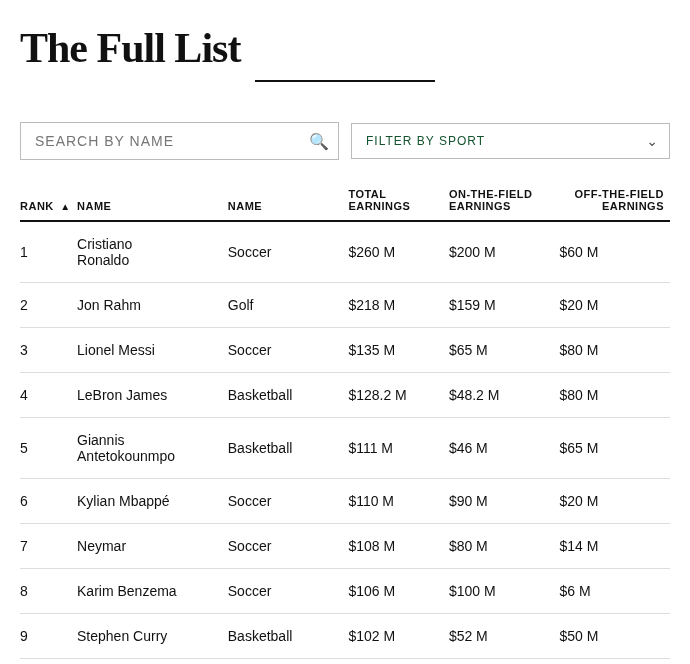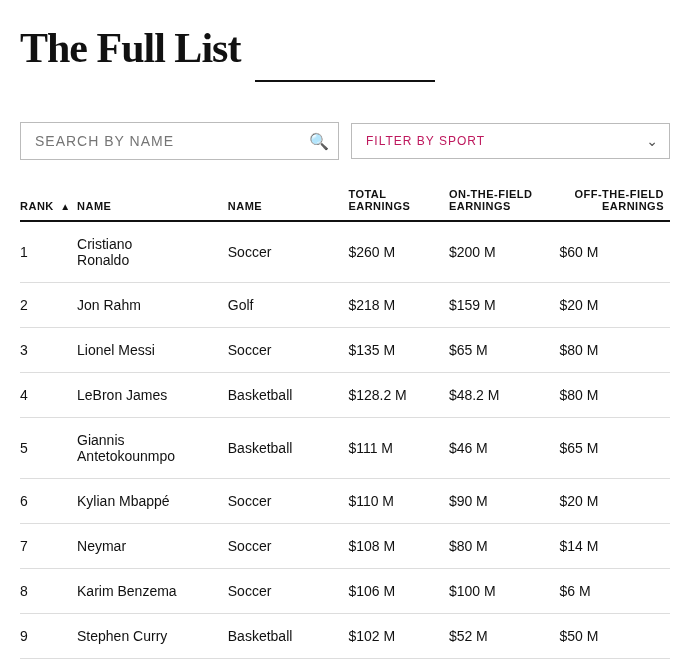--- a/index.html
+++ b/index.html
@@ -77,21 +77,21 @@
       position: relative;
       flex: 1;
     }
 
     .filter-select {
       width: 100%;
       border: 1.5px solid #bbb;
       padding: 10px 36px 10px 14px;
       font-size: 12px;
       letter-spacing: 1px;
-      color: #be185d;
+      color: #14532d;
       outline: none;
       background: #fff;
       appearance: none;
       cursor: pointer;
     }
 
     .filter-chevron {
       position: absolute;
       right: 12px;
       top: 50%;

